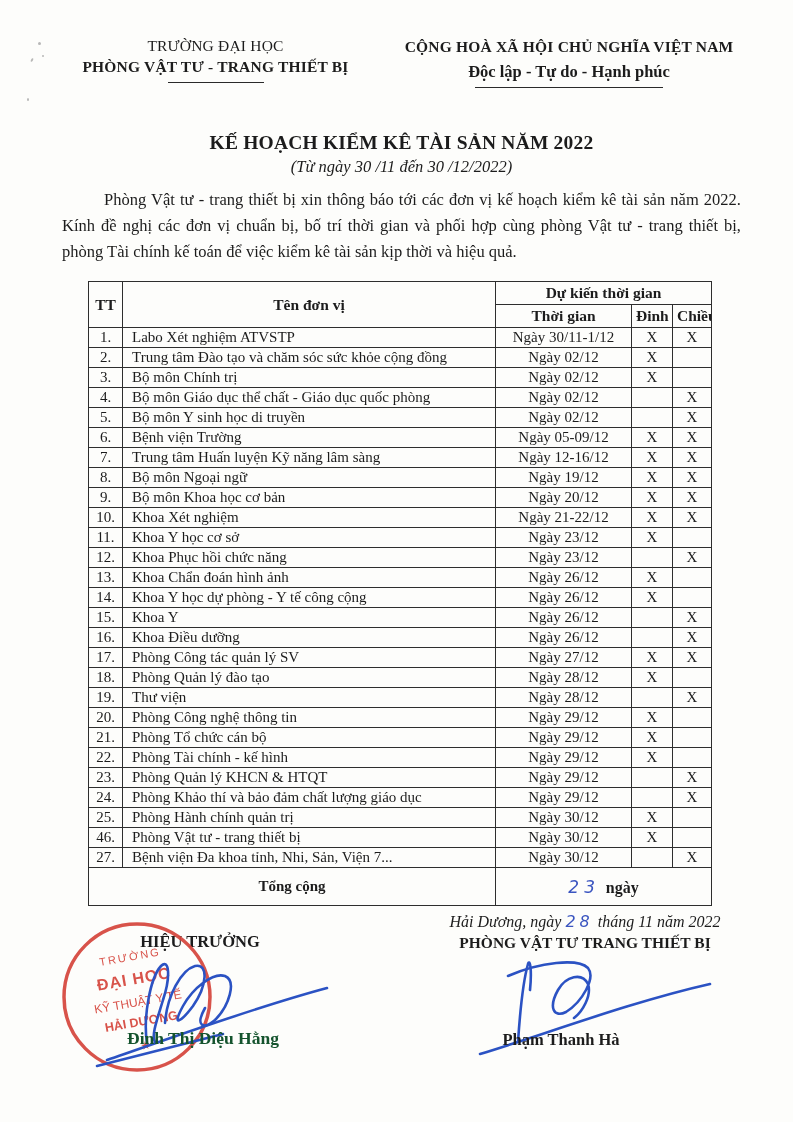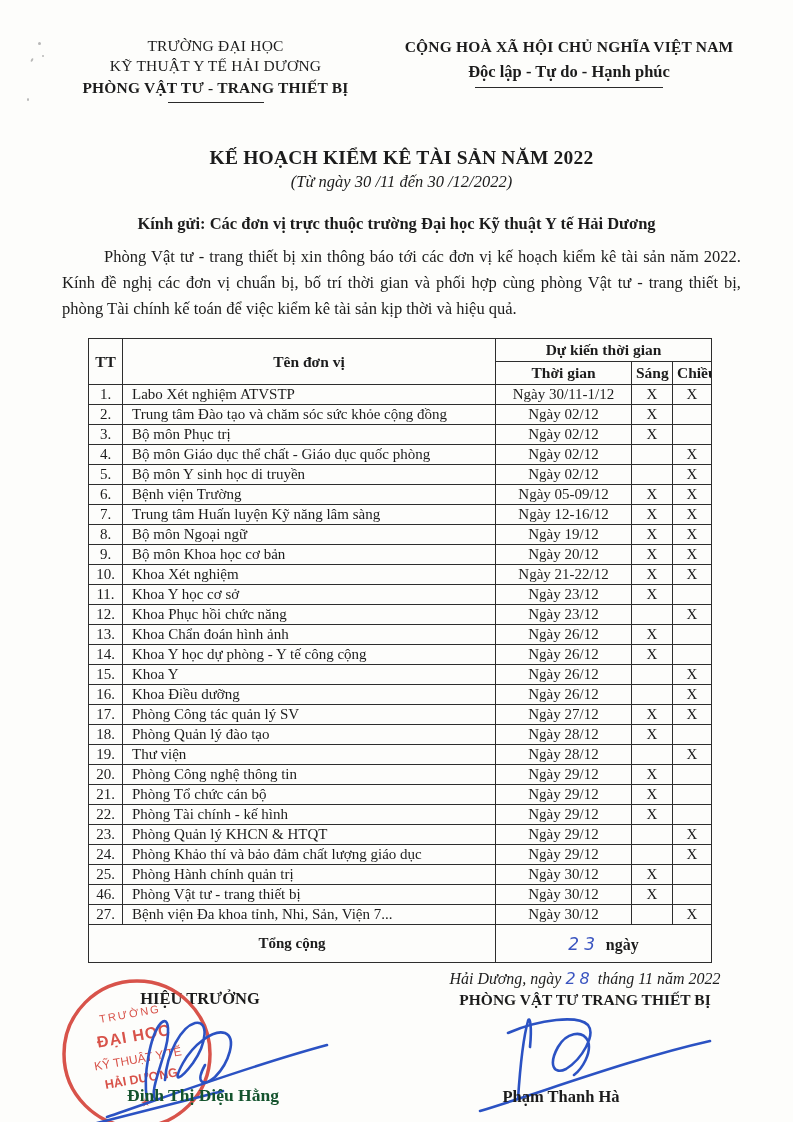--- a/index.html
+++ b/index.html
@@ -125,78 +125,76 @@
 <div class="page">
 
   <span class="speck s1"></span>
   <span class="speck s2"></span>
   <span class="speck s3"></span>
   <span class="speck s4"></span>
 
   <header class="doc-header">
     <div class="org-block">
       <div class="org-line">TRƯỜNG ĐẠI HỌC</div>
-      <div class="org-line">KỸ THUẬT Y TẾ HẢI DƯƠNG</div>
       <div class="org-line dept">PHÒNG VẬT TƯ - TRANG THIẾT BỊ</div>
       <div class="org-underline"></div>
     </div>
     <div class="national-block">
       <div class="national-line1">CỘNG HOÀ XÃ HỘI CHỦ NGHĨA VIỆT NAM</div>
       <div class="national-line2">Độc lập - Tự do - Hạnh phúc</div>
       <div class="national-underline"></div>
     </div>
   </header>
 
   <div class="title-block">
     <div class="doc-title">KẾ HOẠCH KIỂM KÊ TÀI SẢN NĂM 2022</div>
     <div class="doc-subtitle">(Từ ngày 30 /11 đến 30 /12/2022)</div>
   </div>
 
-  <div class="salutation">Kính gửi: Các đơn vị trực thuộc trường Đại học Kỹ thuật Y tế Hải Dương</div>
 
   <p class="body-par">Phòng Vật tư - trang thiết bị xin thông báo tới các đơn vị kế hoạch kiểm kê tài sản năm 2022. Kính đề nghị các đơn vị chuẩn bị, bố trí thời gian và phối hợp cùng phòng Vật tư - trang thiết bị, phòng Tài chính kế toán để việc kiểm kê tài sản kịp thời và hiệu quả.</p>
 
   <table class="inv">
     <colgroup>
       <col style="width:34px">
         <col style="width:373px">
         <col style="width:136px">
         <col style="width:41px">
         <col style="width:39px">
     </colgroup>
     <thead>
       <tr>
         <th rowspan="2">TT</th>
         <th rowspan="2">Tên đơn vị</th>
         <th colspan="3">Dự kiến thời gian</th>
       </tr>
       <tr>
         <th>Thời gian</th>
-        <th>Sáng</th>
+        <th>Đinh</th>
         <th>Chiều</th>
       </tr>
     </thead>
     <tbody>
         <tr>
       <td class="c-tt">1.</td>
       <td class="c-name">Labo Xét nghiệm ATVSTP</td>
       <td class="c-date">Ngày 30/11-1/12</td>
       <td class="c-x">X</td>
       <td class="c-x">X</td>
     </tr>
         <tr>
       <td class="c-tt">2.</td>
       <td class="c-name">Trung tâm Đào tạo và chăm sóc sức khỏe cộng đồng</td>
       <td class="c-date">Ngày 02/12</td>
       <td class="c-x">X</td>
       <td class="c-x"></td>
     </tr>
         <tr>
       <td class="c-tt">3.</td>
-      <td class="c-name">Bộ môn Phục trị</td>
+      <td class="c-name">Bộ môn Chính trị</td>
       <td class="c-date">Ngày 02/12</td>
       <td class="c-x">X</td>
       <td class="c-x"></td>
     </tr>
         <tr>
       <td class="c-tt">4.</td>
       <td class="c-name">Bộ môn Giáo dục thể chất - Giáo dục quốc phòng</td>
       <td class="c-date">Ngày 02/12</td>
       <td class="c-x"></td>
       <td class="c-x">X</td>

